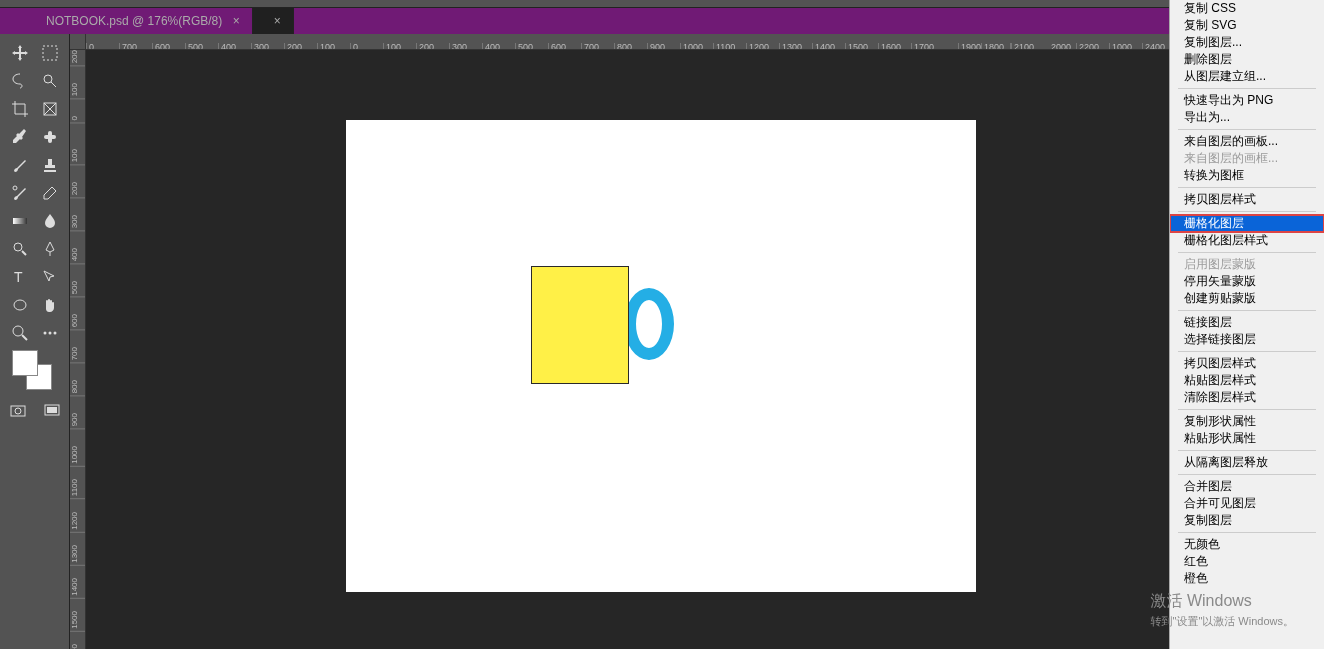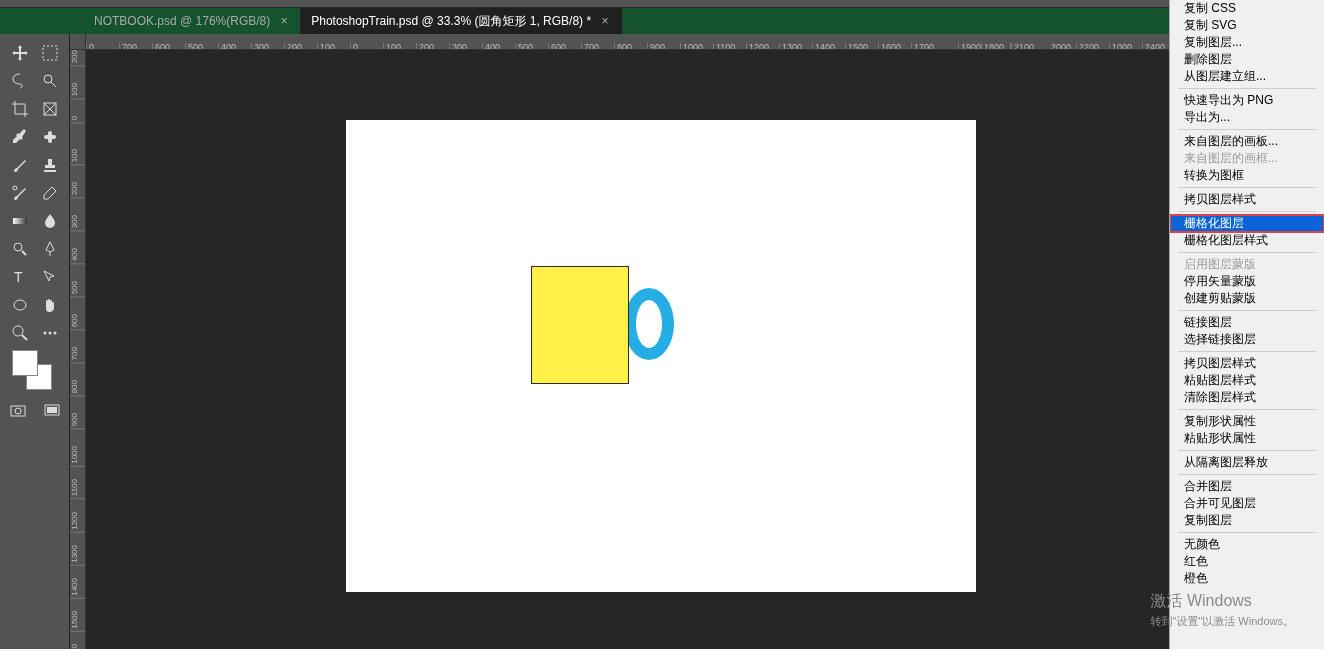--- a/index.html
+++ b/index.html
@@ -1,20 +1,20 @@
 <!DOCTYPE html>
 <html><head>
 <meta charset="utf-8">
 <style>
   * { margin:0; padding:0; box-sizing:border-box; font-family: "Microsoft YaHei", sans-serif; }
   body { background:#323232; color:#ccc; font-size:12px; overflow:hidden; width:1324px; height:649px; position:relative; }
   
   .topbar { height:8px; background:#535353; border-bottom:1px solid #222; }
   
-  .tabbar { height:26px; background:#14532d; display:flex; align-items:center; padding-left:84px; }
+  .tabbar { height:26px; background:#701a75; display:flex; align-items:center; padding-left:36px; }
   .tab { height:26px; display:inline-flex; align-items:center; padding:0 10px; color:#aaa; font-size:12px; border-right:1px solid #222; position:relative; }
   .tab.active { background:#202020; color:#fff; }
   .tab .close { margin-left:8px; width:12px; height:12px; display:flex; align-items:center; justify-content:center; color:#aaa; cursor:pointer; }
   
   .main { display:flex; height:calc(100% - 34px); }
   
   .toolbox { width:70px; background:#535353; border-right:1px solid #222; padding-top:8px; }
   .tool-row { display:flex; justify-content:center; gap:6px; margin-bottom:6px; }
   .tool { width:24px; height:22px; display:flex; align-items:center; justify-content:center; color:#ddd; cursor:pointer; position:relative; }
   .tool svg { width:16px; height:16px; fill:#ddd; }
@@ -73,21 +73,20 @@
 <body>
 
 <div class="topbar"></div>
 
 <div class="tabbar">
   <div class="tab">
     <span>NOTBOOK.psd @ 176%(RGB/8)</span>
     <span class="close">×</span>
   </div>
   <div class="tab active">
-    <span>PhotoshopTrain.psd @ 33.3% (圆角矩形 1, RGB/8) *</span>
     <span class="close">×</span>
   </div>
 </div>
 
 <div class="main">
 
   <div class="toolbox">
     <div class="tool-row">
       <div class="tool">
           <svg viewBox="0 0 16 16">

